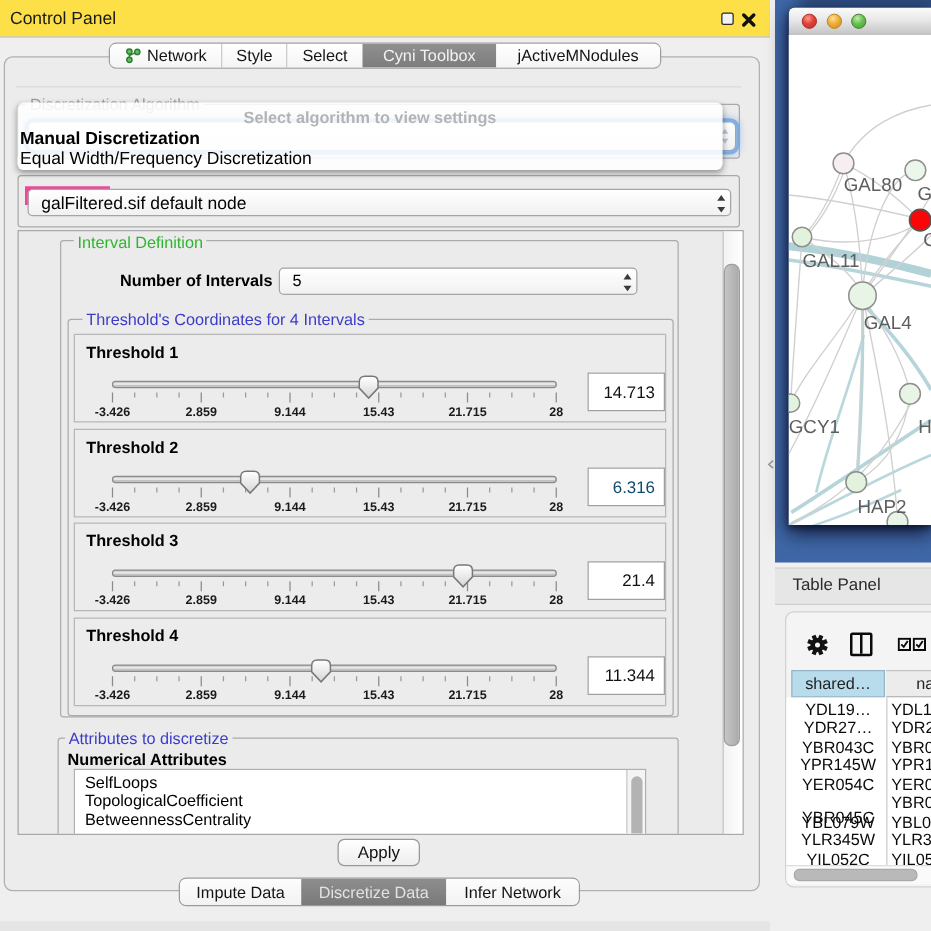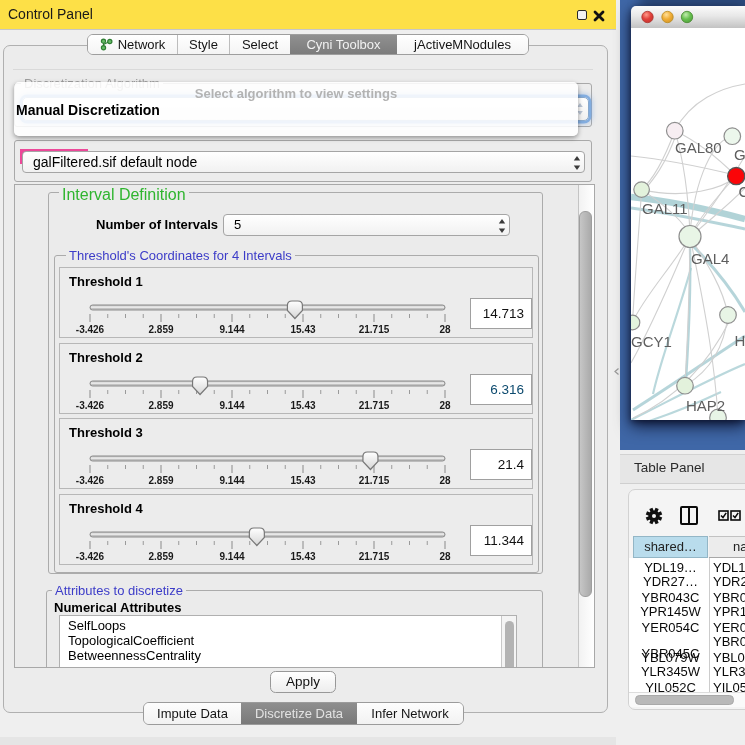--- a/index.html
+++ b/index.html
@@ -46,21 +46,21 @@
 <div class="abs" style="left:20px;top:133px;background:#ec4899;padding:0 3px;font-size:13px;color:#000;margin-top:16px;">Table Data</div>
 <div style="position:absolute;left:22px;top:151px;width:563px;height:22px;background:linear-gradient(#ffffff,#f1f1f1);border:1px solid #a5a5a5;border-radius:4px;box-sizing:border-box;">
     <div style="position:absolute;left:10px;top:0;line-height:20px;font-size:14px;color:#000;">galFiltered.sif default node</div>
     <svg width="10" height="22" style="position:absolute;left:549px;top:0">
       <path d="M5 4.0 L8.2 8.5 L1.8 8.5 Z" fill="#3a3a3a"></path>
       <path d="M5 18.0 L8.2 13.5 L1.8 13.5 Z" fill="#3a3a3a"></path>
     </svg>
   </div>
 <div class="abs" style="left:14px;top:184px;width:579px;height:482px;border:1px solid #a8a8a8;background:#ebebeb;overflow:hidden;">
 <div style="position:absolute;left:33px;top:7px;width:493px;height:380px;border:1px solid #ababab;border-radius:3px;"></div>
-<div style="position:absolute;left:44px;top:1px;background:#ebebeb;padding:0 3px;font-size:16px;color:#2fb52f;">Interval Definition</div>
+<div style="position:absolute;left:44px;top:1px;background:#ebebeb;padding:0 3px;font-size:13px;color:#2fb52f;">Interval Definition</div>
 <div style="position:absolute;left:81px;top:32px;font-size:13px;font-weight:bold;color:#000;">Number of Intervals</div>
 <div style="position:absolute;left:0;top:0;"></div>
 <div style="position:absolute;left:208px;top:29px;">
       <div style="position:absolute;left:0px;top:0px;width:287px;height:22px;background:linear-gradient(#ffffff,#f1f1f1);border:1px solid #a5a5a5;border-radius:4px;box-sizing:border-box;">
         <div style="position:absolute;left:10px;top:0;line-height:20px;font-size:13px;color:#000;">5</div>
         <svg width="10" height="22" style="position:absolute;left:273px;top:0">
           <path d="M5 4.0 L8.2 8.5 L1.8 8.5 Z" fill="#3a3a3a"></path>
           <path d="M5 18.0 L8.2 13.5 L1.8 13.5 Z" fill="#3a3a3a"></path>
         </svg>
       </div>
@@ -262,20 +262,21 @@
 </div>
 <div class="abs" style="left:270px;top:671px;width:64px;height:20px;background:linear-gradient(#ffffff,#ededed);border:1px solid #989898;border-radius:5.5px;text-align:center;line-height:20px;font-size:13.5px;color:#111;">Apply</div>
 <div class="abs" style="left:143px;top:702px;height:21px;display:flex;border:1px solid #9b9b9b;border-radius:6px;overflow:hidden;">
 <div style="width:97px;height:21px;display:flex;align-items:center;justify-content:center;font-size:13px;background:linear-gradient(#fdfdfd,#f2f2f2);color:#141414;">Impute Data</div>
 <div style="width:116px;height:21px;display:flex;align-items:center;justify-content:center;font-size:13px;background:linear-gradient(#8e8e8e,#797979);color:#e2e2e2;">Discretize Data</div>
 <div style="width:106px;height:21px;display:flex;align-items:center;justify-content:center;font-size:13px;background:linear-gradient(#fdfdfd,#f2f2f2);color:#141414;">Infer Network</div>
 </div>
 <div class="abs" style="left:14px;top:82px;width:564px;height:54px;background:rgba(255,255,255,0.87);border-radius:5px;box-shadow:0 2px 5px rgba(0,0,0,0.38);">
     <div style="position:absolute;left:2px;top:19.5px;font-size:14px;font-weight:bold;color:#000;">Manual Discretization</div>
     <div style="position:absolute;left:0;top:4px;width:100%;text-align:center;font-size:13px;font-weight:600;color:#b3b3b3;">Select algorithm to view settings</div>
+    <div style="position:absolute;left:2px;top:36px;font-size:14px;color:#000;">Equal Width/Frequency Discretization</div>
   </div>
 <div class="abs" style="left:0;top:737px;width:616px;height:8px;background:#e5e5e5;"></div>
 <svg class="abs" style="left:613px;top:367px" width="8" height="9">
     <path d="M5.5 1.5 L2 4.5 L5.5 7.5" stroke="#9a9a9a" stroke-width="1.2" fill="none"></path>
   </svg>
 <div class="abs" style="left:620px;top:0;width:125px;height:450px;background:#3f67a7;overflow:hidden;">
     <div style="position:absolute;left:20px;top:-8px;width:120px;height:16px;background:rgba(15,30,60,0.45);filter:blur(6px);"></div>
   </div>
 <div class="abs" style="left:631px;top:6px;width:114px;height:414px;box-shadow:0 6px 16px rgba(0,0,22,0.75), 0 2px 6px rgba(0,0,20,0.5);border-radius:5px 5px 0 0;">
 <div style="position:absolute;left:0;top:0;width:114px;height:22px;background:linear-gradient(#fbfbfb,#e8e8e8 45%,#cdcdcd 85%,#c2c2c2);border-bottom:1px solid #8a8a8a;border-radius:5px 0 0 0;"><svg width="114" height="22">

